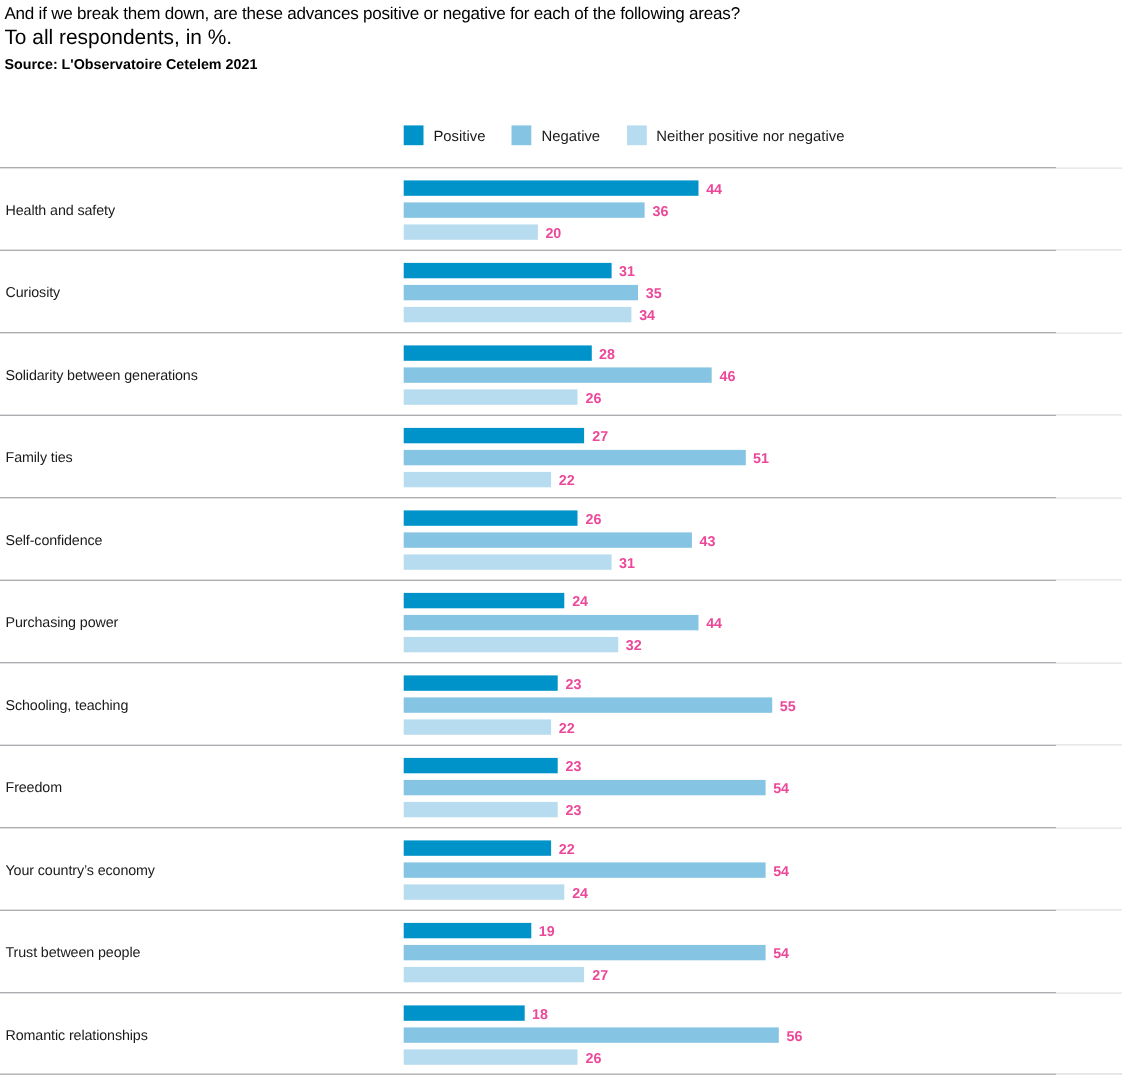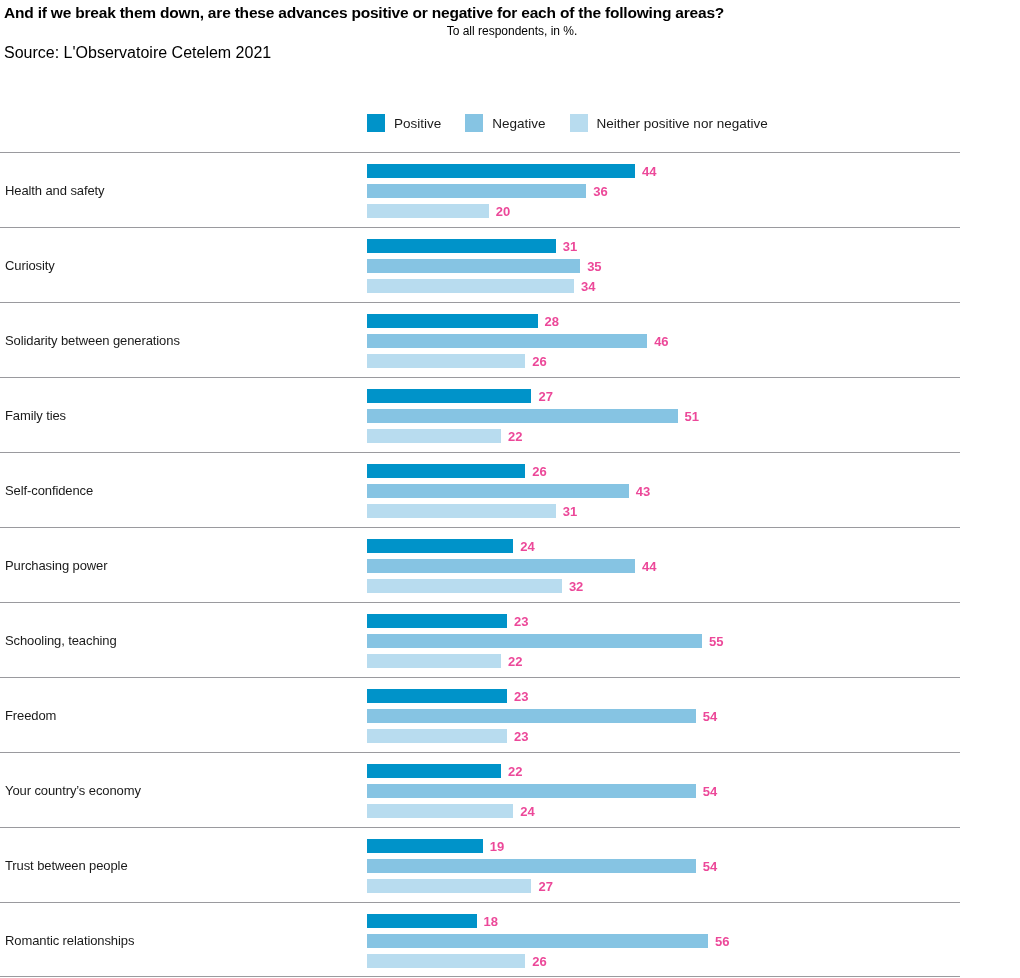--- a/index.html
+++ b/index.html
@@ -15,38 +15,37 @@
     overflow: hidden;
     position: relative;
   }
 
   
   .header {
     padding: 3px 0 0 4px;
   }
   .chart-title {
     font-size: 15.5px;
-    font-weight: bold;
+    font-weight: normal;
     letter-spacing: -0.2px;
     line-height: 1.25;
     color: #000000;
     margin: 0;
     white-space: nowrap;
   }
   .chart-subtitle {
-    font-size: 12px;
+    font-size: 19px;
     font-weight: normal;
     color: #000000;
     margin: 2px 0 0 0;
     line-height: 1.2;
-    text-align: center;
   }
   .chart-source {
-    font-size: 16px;
-    font-weight: normal;
+    font-size: 13px;
+    font-weight: bold;
     color: #000000;
     margin: 4px 0 0 0;
     line-height: 1.2;
   }
 
   
   .legend {
     position: absolute;
     left: 367px;
     top: 114px;

